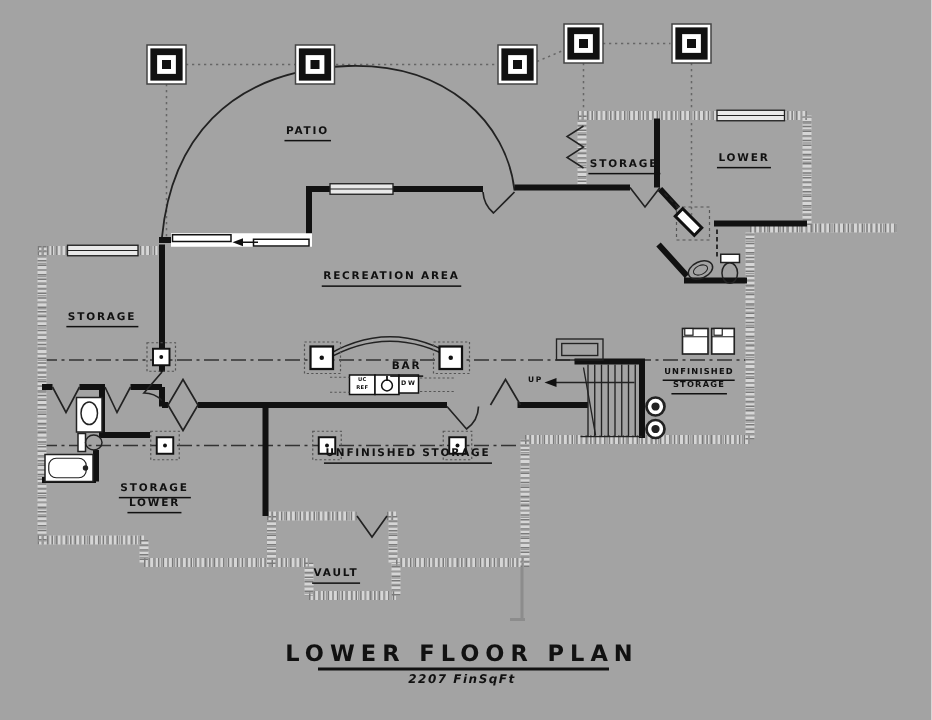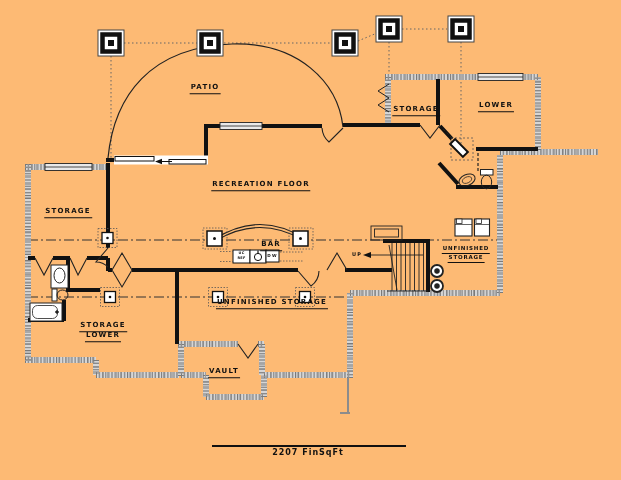--- a/index.html
+++ b/index.html
@@ -1,26 +1,26 @@
 <!DOCTYPE html>
 <html><head>
 <meta charset="utf-8">
 <style>
   html,body{margin:0;padding:0;background:#fff;}
-  #stage{position:relative;width:621px;height:480px;background:#fdba74;overflow:hidden;
+  #stage{position:relative;width:621px;height:480px;background:#a3a3a3;overflow:hidden;
          font-family:"DejaVu Sans",sans-serif;color:#111;}
   svg{position:absolute;left:0;top:0;}
   .lbl{position:absolute;transform:translate(-50%,-50%);font-weight:bold;
        letter-spacing:1.2px;white-space:nowrap;color:#111;line-height:1;}
   .u{border-bottom:1px solid #111;padding:0 1px 1.5px 1px;}
   .rm{font-size:7px;}
   .sm{font-size:5.5px;letter-spacing:0.8px;}
   .tny{font-size:3.5px;letter-spacing:0.2px;}
   .title{font-size:15px;letter-spacing:4px;}
-  .subtitle{font-size:8px;letter-spacing:1px;}
+  .subtitle{font-size:8px;letter-spacing:1px;font-style:italic;}
   .titleline{position:absolute;background:#111;height:2px;}
 </style>
 </head>
 <body>
 
 <div id="stage">
 
 <svg width="621" height="480" viewBox="0 0 621 480">
   <defs>
 
@@ -192,31 +192,32 @@
     <use href="#col" x="210" y="43"></use>
     <use href="#col" x="345" y="43"></use>
     <use href="#col" x="389" y="29"></use>
     <use href="#col" x="461" y="29"></use>
   </g>
 </svg>
 
 <div class="lbl rm u" style="left:205px;top:89px">PATIO</div>
 <div class="lbl rm u" style="left:416px;top:111px">STORAGE</div>
 <div class="lbl rm u" style="left:496px;top:107px">LOWER</div>
-<div class="lbl rm u" style="left:261px;top:186px">RECREATION FLOOR</div>
+<div class="lbl rm u" style="left:261px;top:186px">RECREATION AREA</div>
 <div class="lbl rm u" style="left:68px;top:213px">STORAGE</div>
 <div class="lbl rm u" style="left:271px;top:246px">BAR</div>
 <div class="lbl sm u" style="left:466px;top:250px">UNFINISHED</div>
 <div class="lbl sm u" style="left:466px;top:259px">STORAGE</div>
 <div class="lbl rm u" style="left:103px;top:327px">STORAGE</div>
 <div class="lbl rm u" style="left:103px;top:337px">LOWER</div>
 <div class="lbl rm u" style="left:272px;top:304px">UNFINISHED STORAGE</div>
-<div class="lbl rm u" style="left:224px;top:373px">VAULT</div>
+<div class="lbl rm u" style="left:224px;top:384px">VAULT</div>
 
 <div class="lbl" style="left:357px;top:254px;font-size:5px">UP</div>
 <div class="lbl tny" style="left:241.5px;top:254px">UC</div>
 <div class="lbl tny" style="left:241.5px;top:258.5px">REF</div>
 <div class="lbl" style="left:272.5px;top:256px;font-size:4.2px">DW</div>
 
+<div class="lbl title" style="left:308px;top:436px">LOWER FLOOR PLAN</div>
 <div class="titleline" style="left:212px;top:445px;width:194px"></div>
 <div class="lbl subtitle" style="left:308px;top:453px">2207 FinSqFt</div>
 
 </div>
 
 </body></html>

